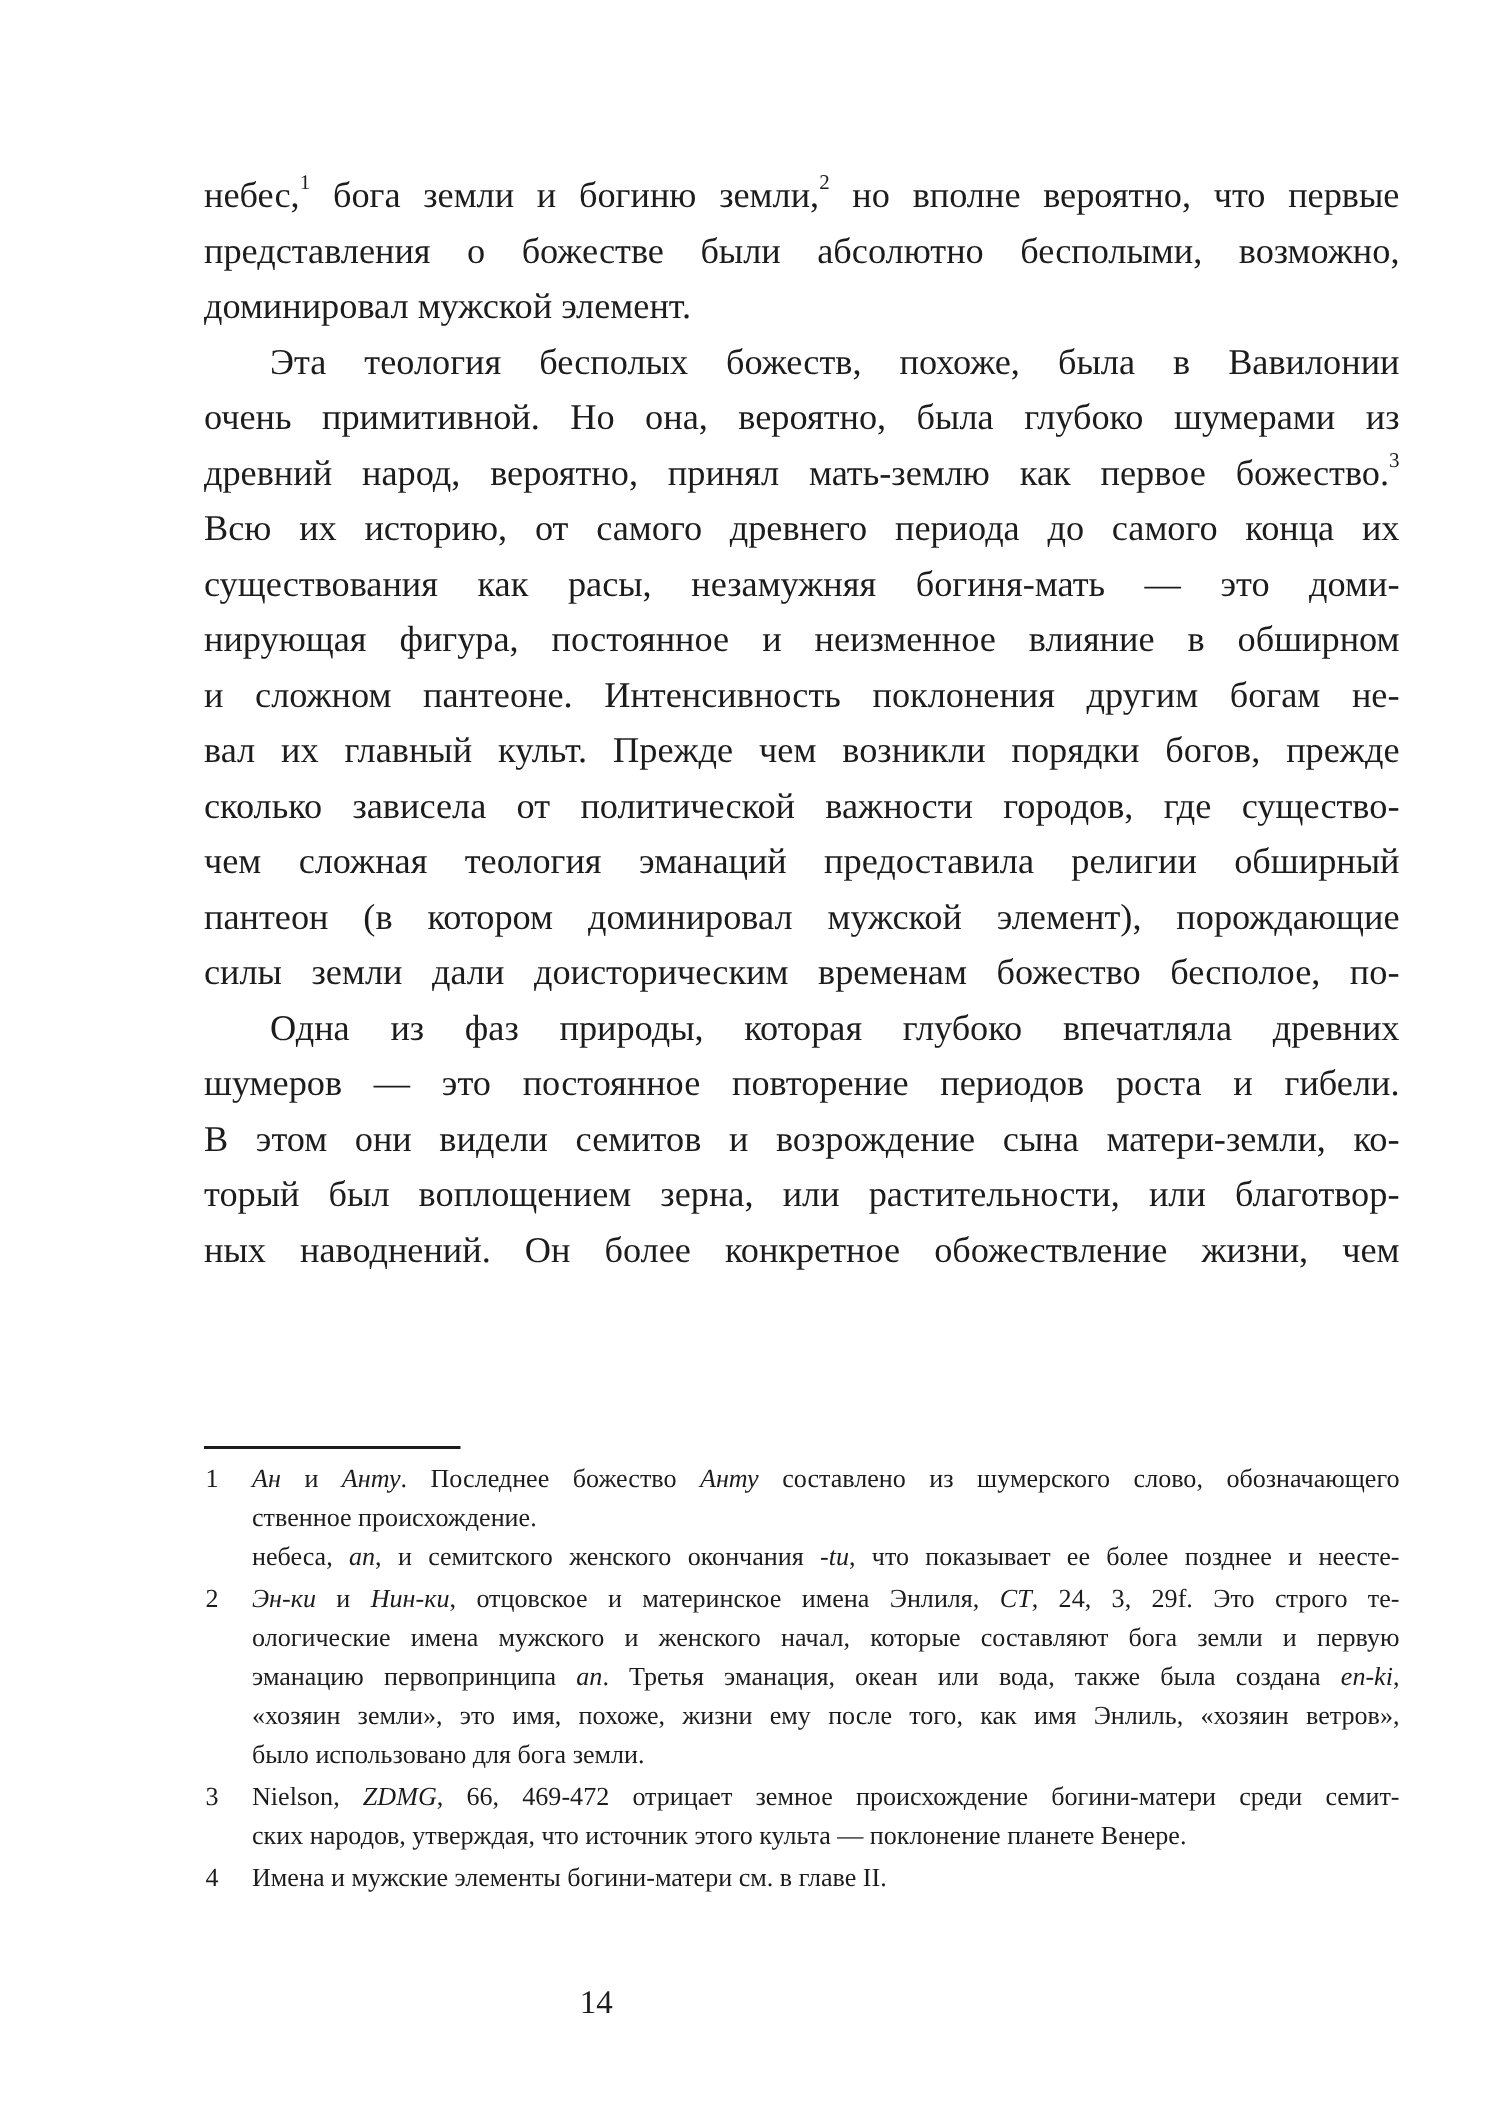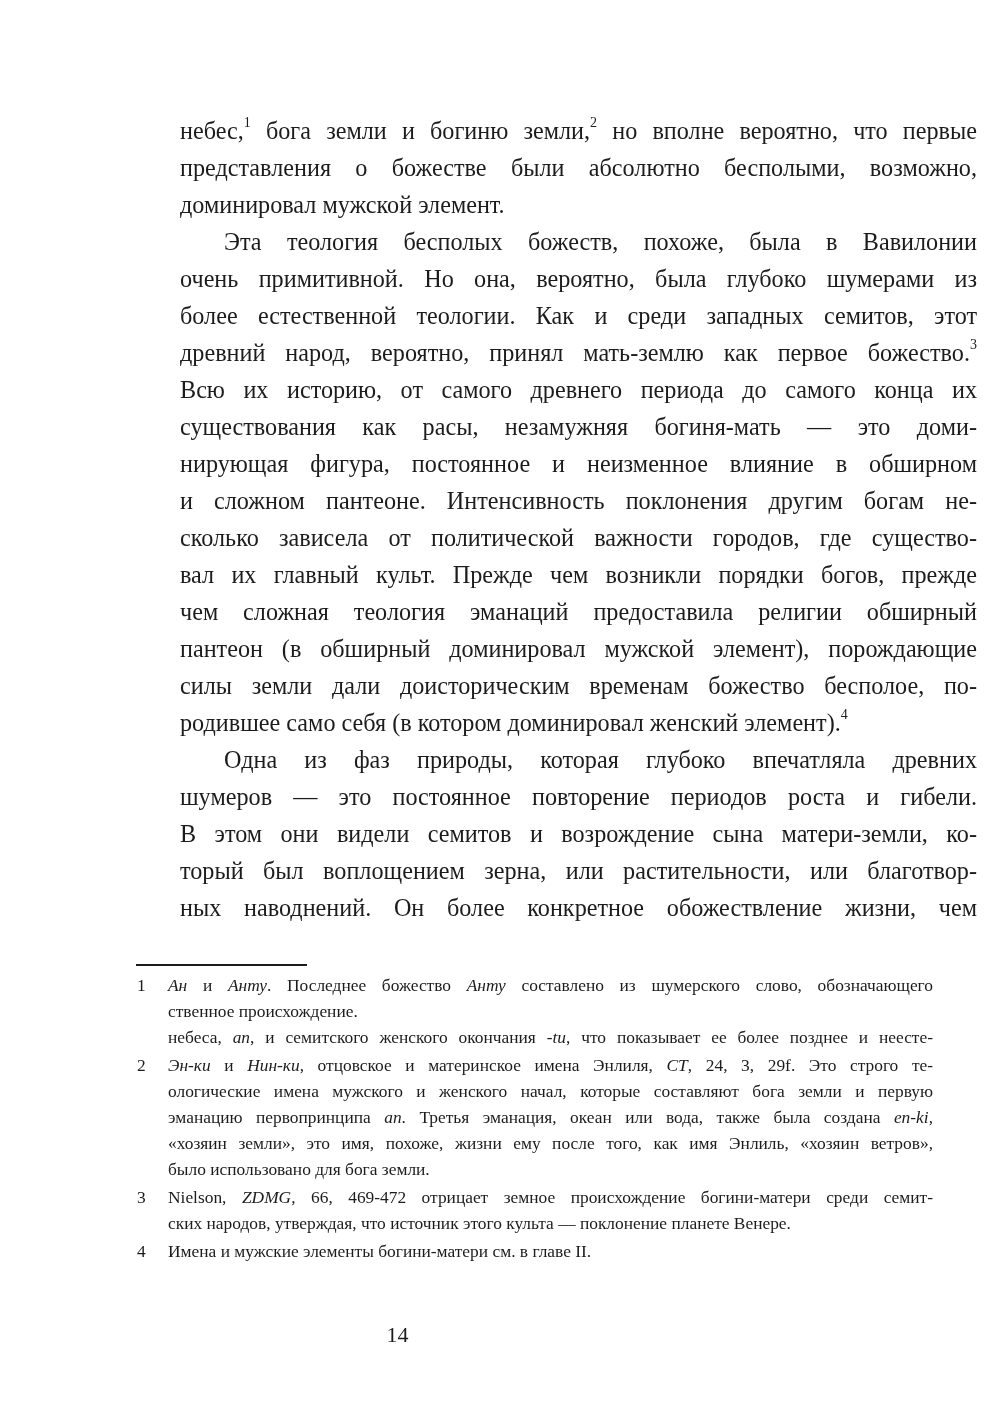--- a/index.html
+++ b/index.html
@@ -1,20 +1,20 @@
 <!DOCTYPE html>
 <html><head>
 <meta charset="utf-8">
 <style>
   html, body { margin: 0; padding: 0; }
   body {
     width: 1000px; height: 1418px; background: #ffffff; position: relative; overflow: hidden;
     font-family: "Liberation Serif", "DejaVu Serif", serif; color: #1c1c1c;
   }
-  .page { position: absolute; left: 136px; top: 112px; width: 797px; margin-left: 44px; }
+  .page { position: absolute; left: 136px; top: 112px; width: 797px; }
   .body-text { font-size: 24.2px; line-height: 37px; }
   .line { display: block; height: 37px; white-space: nowrap; text-align: justify; text-align-last: justify; }
   .line.last { text-align-last: left; }
   .line.indent { padding-left: 44px; }
   sup { font-size: 14px; line-height: 0; position: relative; top: -3px; vertical-align: super; }
   .rule { position: absolute; left: 136px; top: 964px; width: 171px; height: 2px; background: #1c1c1c; }
   .footnotes { position: absolute; left: 136px; top: 972px; width: 797px; font-size: 17.4px; line-height: 26px; }
   .fn { position: relative; padding-left: 32px; margin-bottom: 2px; }
   .fn-num { position: absolute; left: 1px; top: 0; }
   .fn .line { height: 26px; }
@@ -23,32 +23,30 @@
 </style>
 </head>
 <body>
 
 <div class="page body-text" id="main-text">
     <span class="line">небес,<sup>1</sup> бога земли и богиню земли,<sup>2</sup> но вполне вероятно, что первые</span>
     <span class="line">представления о божестве были абсолютно бесполыми, возможно,</span>
     <span class="line last">доминировал мужской элемент.</span>
     <span class="line indent">Эта теология бесполых божеств, похоже, была в Вавилонии</span>
     <span class="line">очень примитивной. Но она, вероятно, была глубоко шумерами из</span>
-    <span class="line">более естественной теологии. Как и среди западных семитов, этот</span>
     <span class="line">древний народ, вероятно, принял мать-землю как первое божество.<sup>3</sup></span>
     <span class="line">Всю их историю, от самого древнего периода до самого конца их</span>
     <span class="line">существования как расы, незамужняя богиня-мать — это доми-</span>
     <span class="line">нирующая фигура, постоянное и неизменное влияние в обширном</span>
     <span class="line">и сложном пантеоне. Интенсивность поклонения другим богам не-</span>
+    <span class="line">вал их главный культ. Прежде чем возникли порядки богов, прежде</span>
     <span class="line">сколько зависела от политической важности городов, где существо-</span>
-    <span class="line">вал их главный культ. Прежде чем возникли порядки богов, прежде</span>
     <span class="line">чем сложная теология эманаций предоставила религии обширный</span>
-    <span class="line">пантеон (в обширный доминировал мужской элемент), порождающие</span>
+    <span class="line">пантеон (в котором доминировал мужской элемент), порождающие</span>
     <span class="line">силы земли дали доисторическим временам божество бесполое, по-</span>
-    <span class="line last">родившее само себя (в котором доминировал женский элемент).<sup>4</sup></span>
     <span class="line indent">Одна из фаз природы, которая глубоко впечатляла древних</span>
     <span class="line">шумеров — это постоянное повторение периодов роста и гибели.</span>
     <span class="line">В этом они видели семитов и возрождение сына матери-земли, ко-</span>
     <span class="line">торый был воплощением зерна, или растительности, или благотвор-</span>
     <span class="line">ных наводнений. Он более конкретное обожествление жизни, чем</span>
   </div>
 
 <div class="rule"></div>
 
 <div class="footnotes" id="footnotes">

